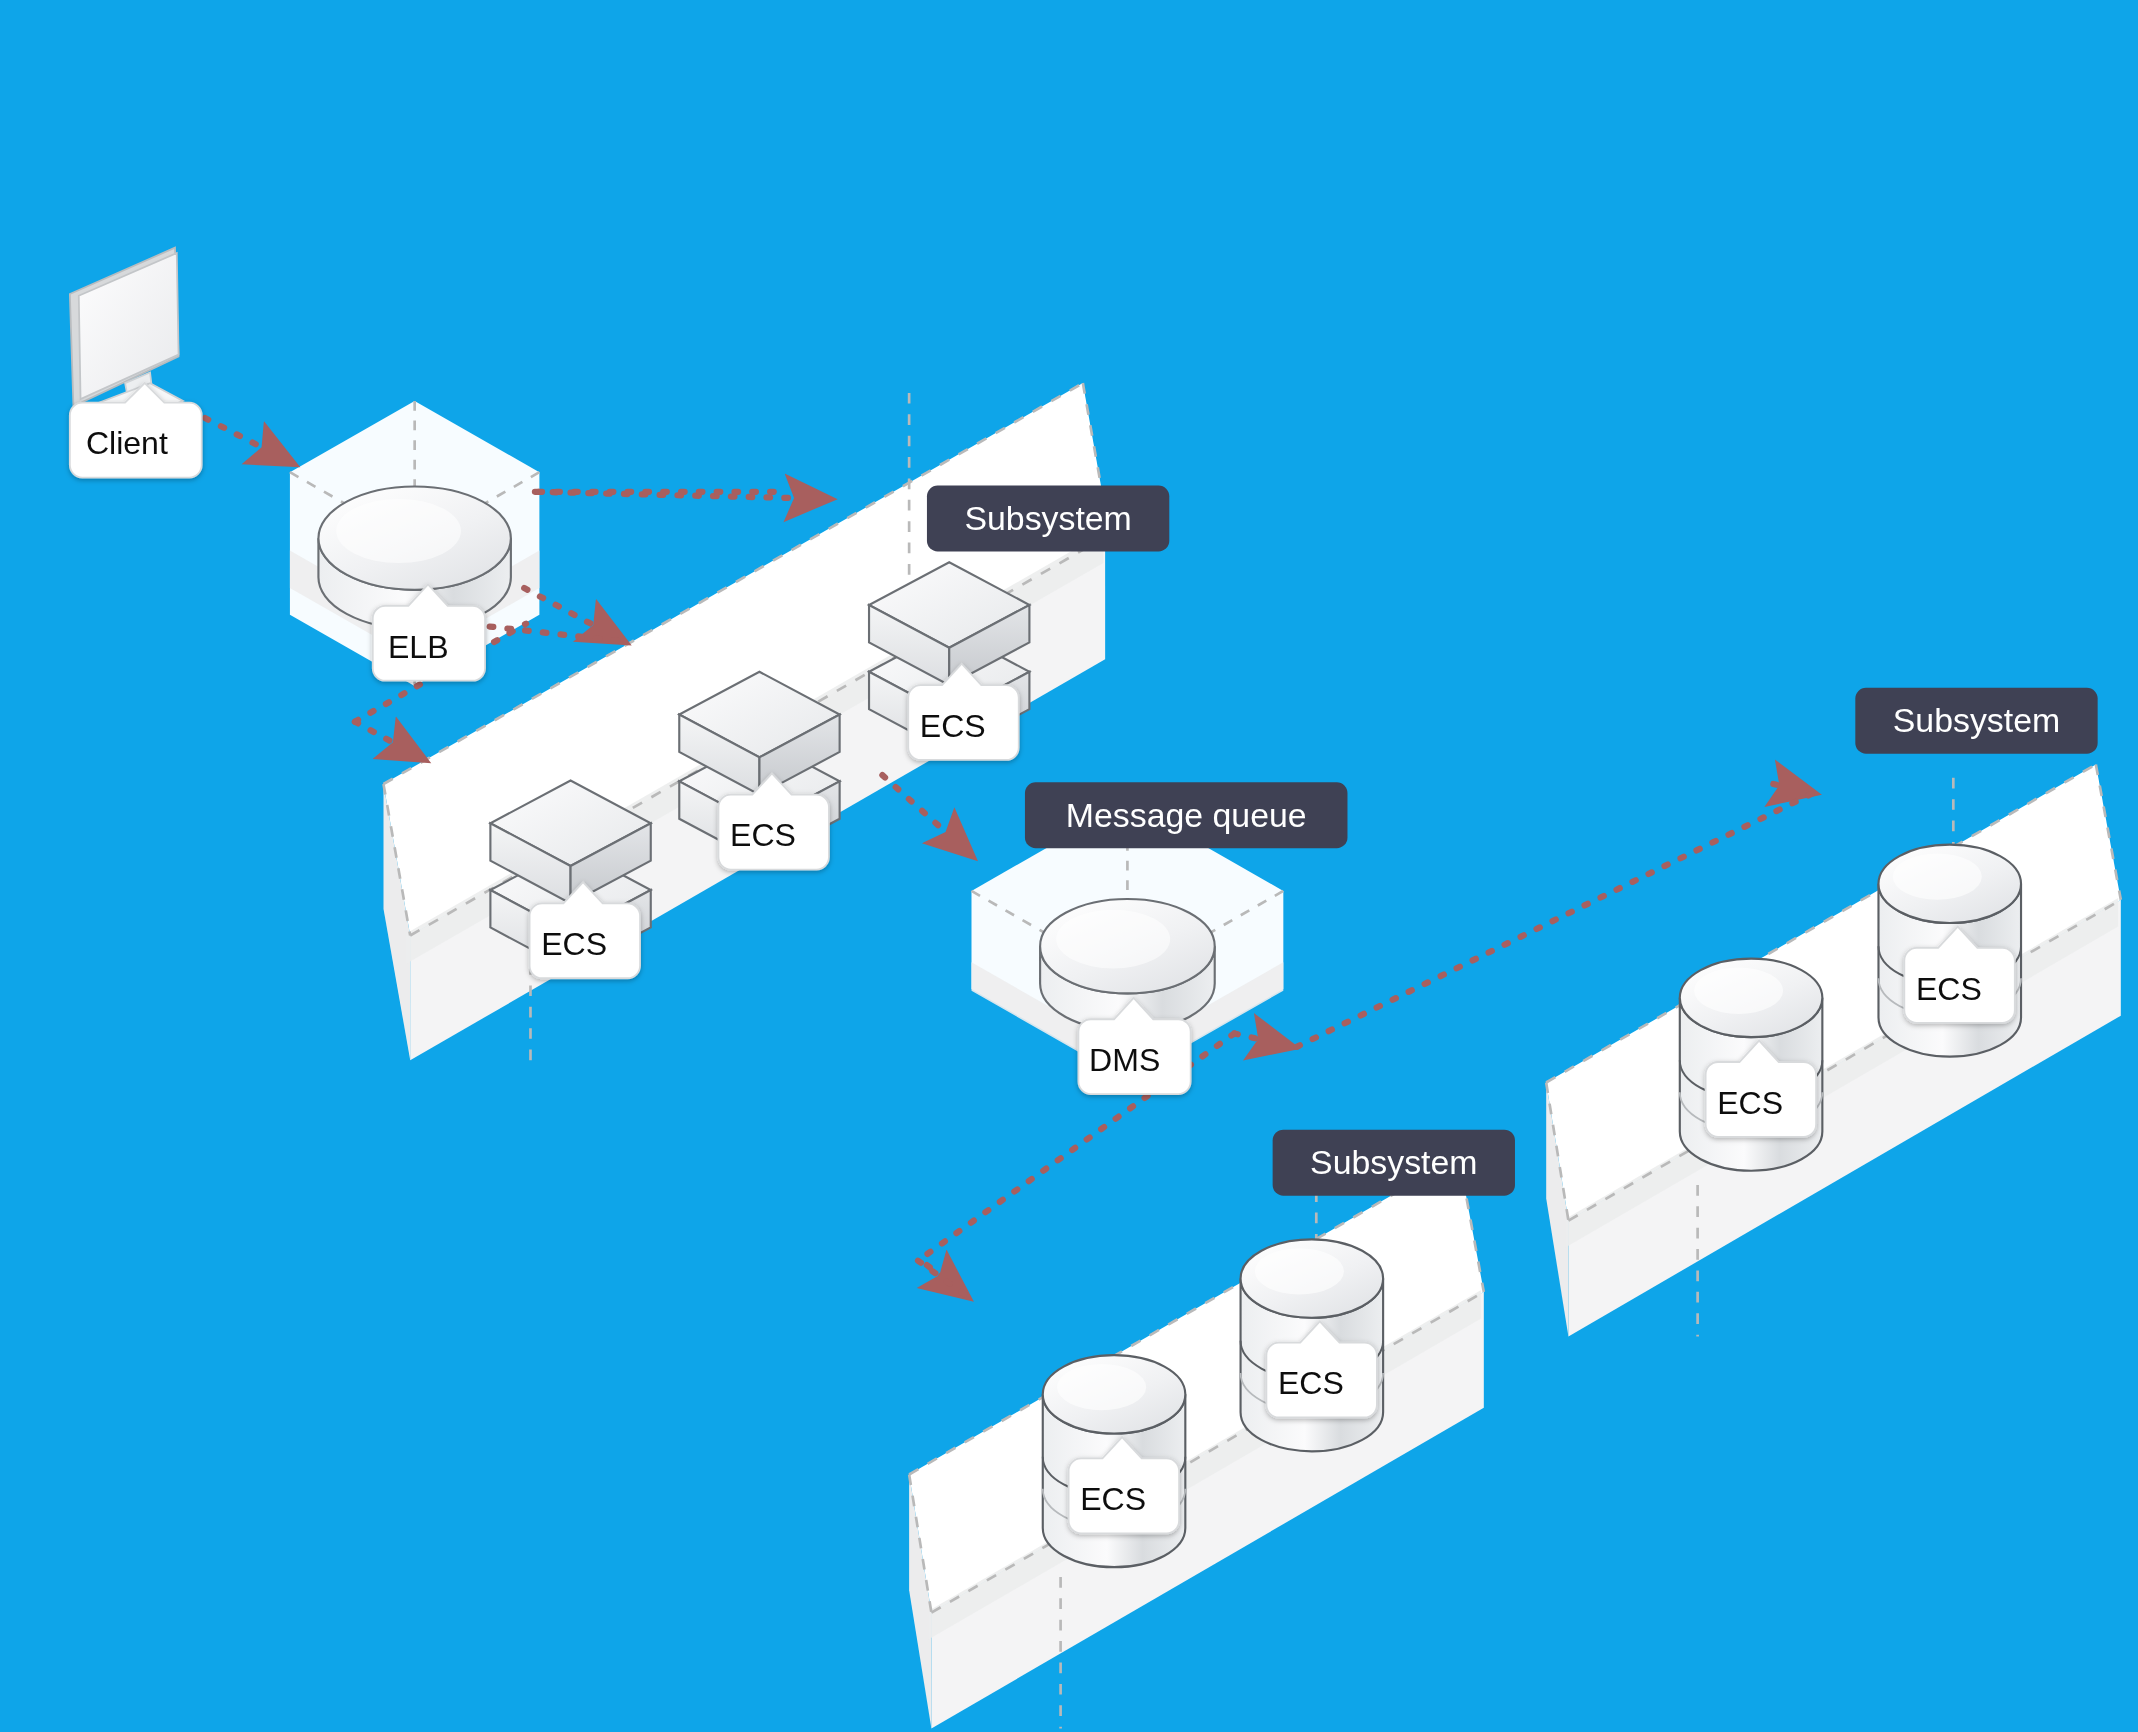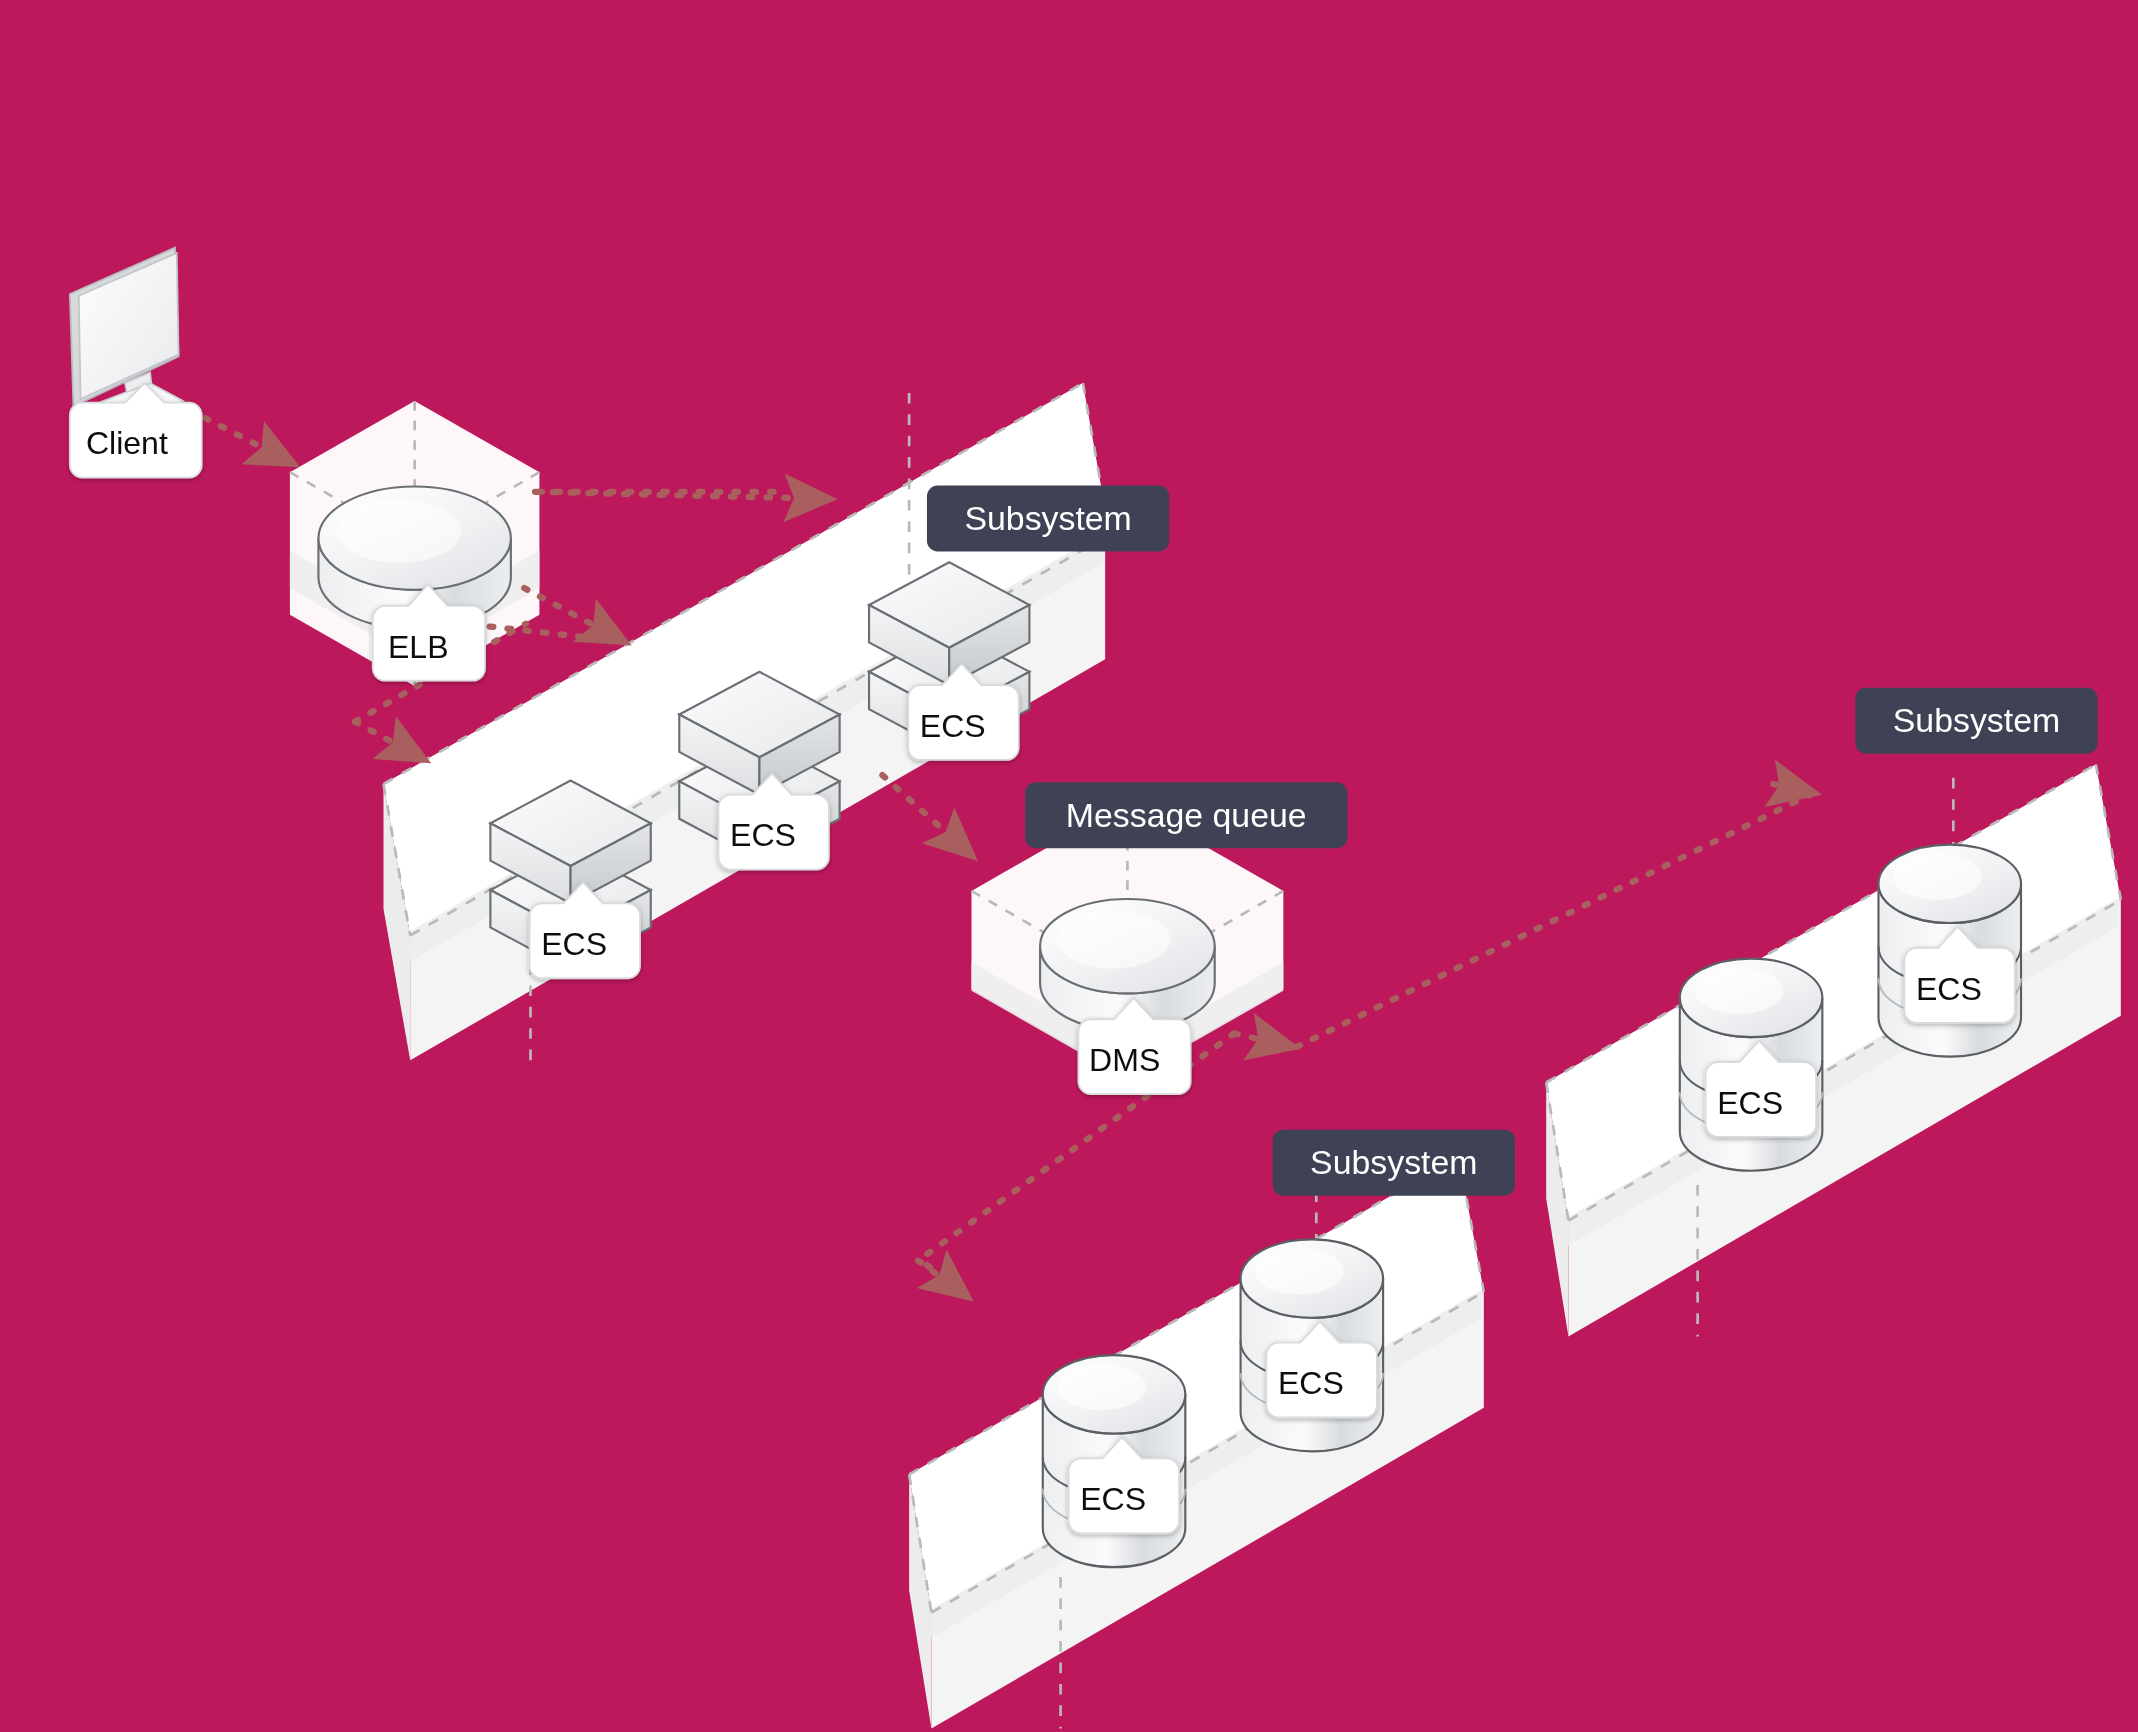--- a/index.html
+++ b/index.html
@@ -1,17 +1,17 @@
 <!DOCTYPE html>
 <html style="font-size:14.3px"><head>
 <meta charset="utf-8">
 <style>
   html,body{margin:0;padding:0;background:#000;}
   body{width:2139px;height:1732px;overflow:hidden;font-family:"Liberation Sans",sans-serif;}
-  #stage{position:relative;width:2139px;height:1732px;background:#be185d;}
+  #stage{position:relative;width:2139px;height:1732px;background:#0ea5e9;}
   svg#diagram{position:absolute;inset:0;width:2139px;height:1732px;display:block;}
   .badge-txt{font-family:"Liberation Sans",sans-serif;font-size:38px;fill:#ffffff;}
   .callout-txt{font-family:"Liberation Sans",sans-serif;font-size:36px;fill:#111111;}
 </style>
 </head>
 <body>
 
 <div id="stage">
 
 <svg id="diagram" viewBox="0 0 2400 1944" xmlns="http://www.w3.org/2000/svg">

